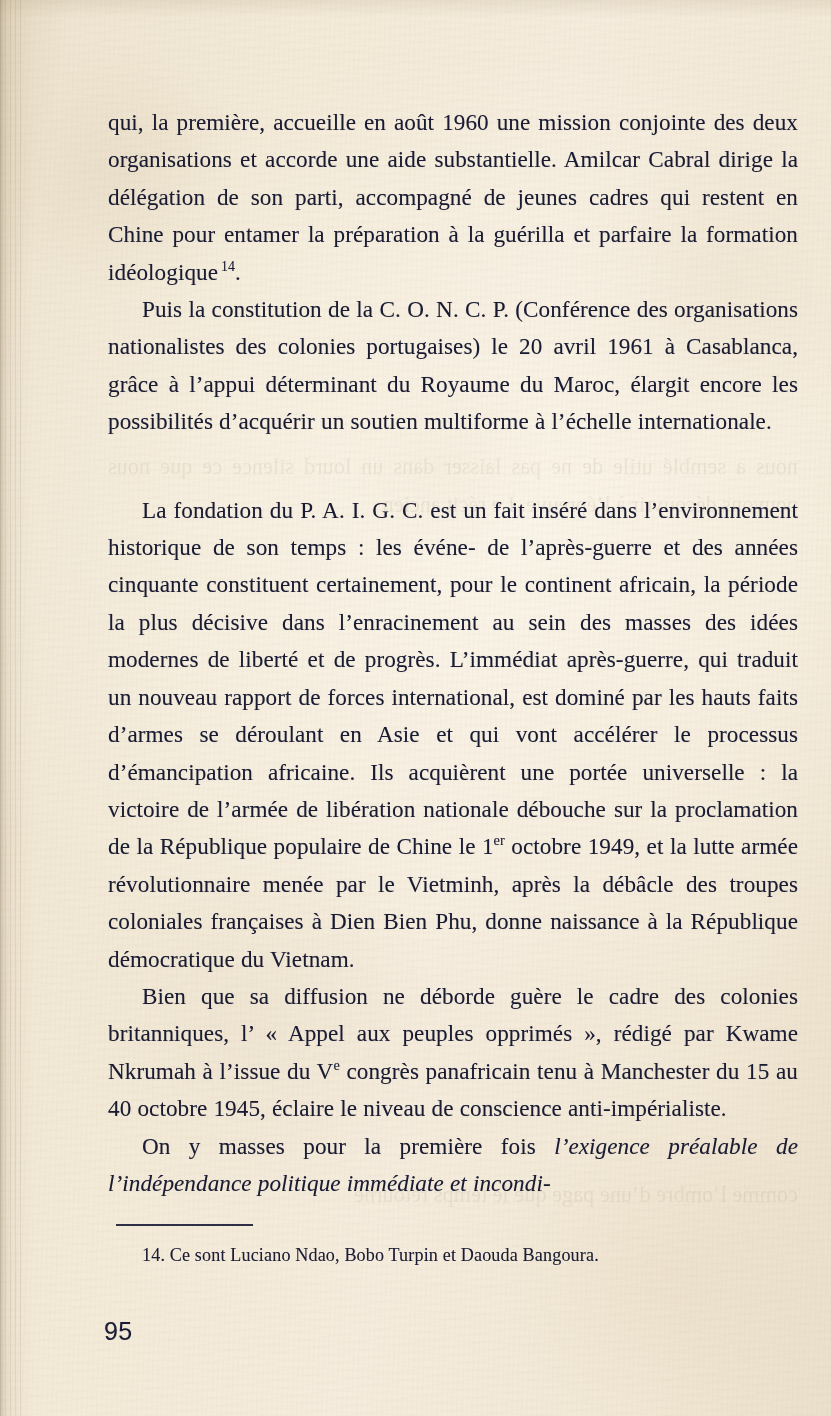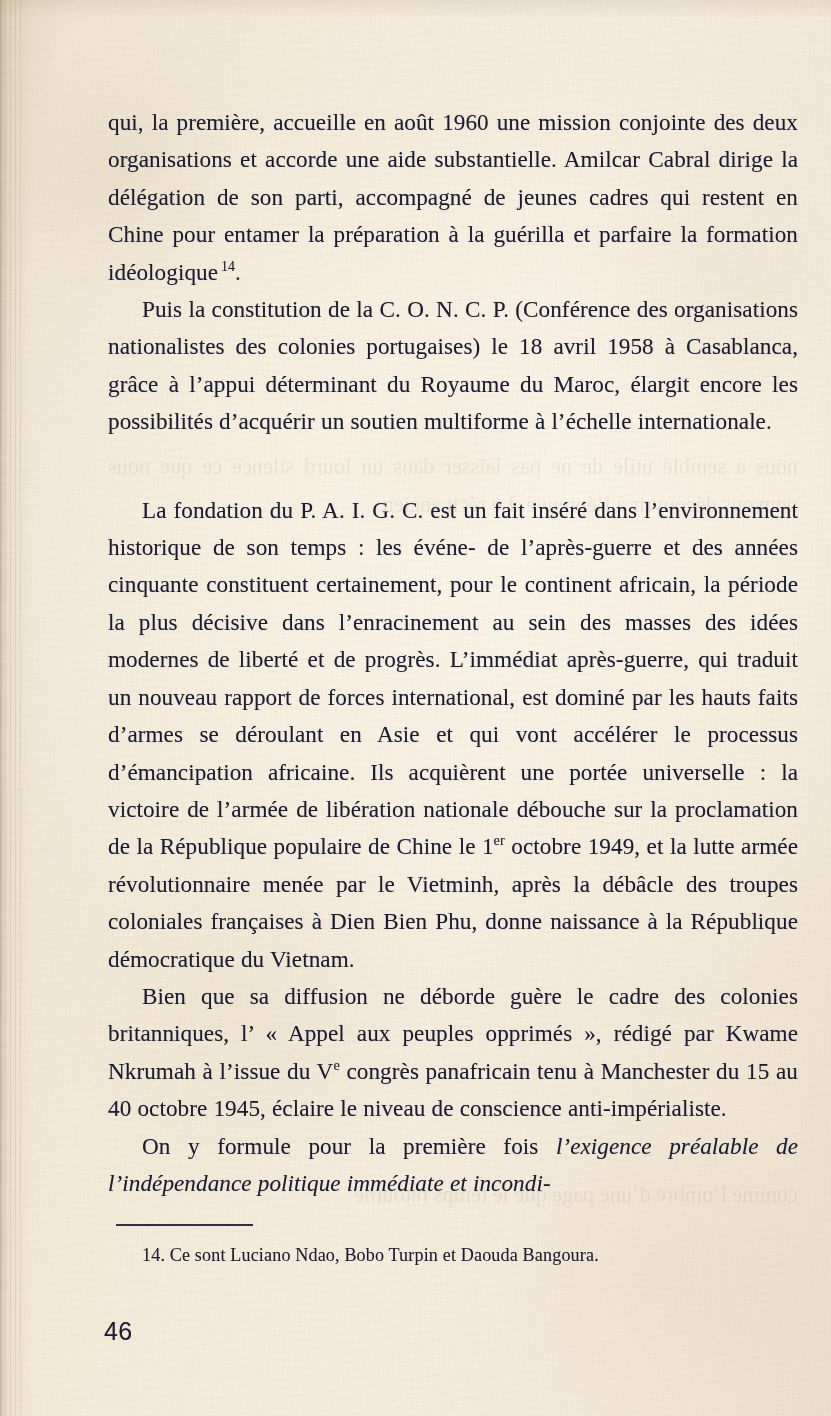--- a/index.html
+++ b/index.html
@@ -180,32 +180,32 @@
   <div class="gutter"></div>
   <div class="gutter-lines"></div>
 
   <div class="showthrough st-a">nous a semblé utile de ne pas laisser dans un lourd silence ce que nous pouvons découvrir à l’épreuve. Le récit ancien</div>
   <div class="showthrough st-b">comme l’ombre d’une page que le temps retourne</div>
 
   <div class="textblock">
 
     <p class="body last-line-left"><span>qui, la première, accueille en août 1960 une mission conjointe des deux organisations et accorde une aide substantielle. Amilcar Cabral dirige la délégation de son parti, accompagné de jeunes cadres qui restent en Chine pour entamer la préparation à la guérilla et parfaire la formation idéologique</span><sup class="note">14</sup><span>.</span></p>
 
-    <p class="body indent last-line-left">Puis la constitution de la C. O. N. C. P. (Conférence des organisations nationalistes des colonies portugaises) le 18 avril 1958 à Casablanca, grâce à l’appui déterminant du Royaume du Maroc, élargit encore les possibilités d’acquérir un soutien multiforme à l’échelle internationale.</p>
+    <p class="body indent last-line-left">Puis la constitution de la C. O. N. C. P. (Conférence des organisations nationalistes des colonies portugaises) le 20 avril 1961 à Casablanca, grâce à l’appui déterminant du Royaume du Maroc, élargit encore les possibilités d’acquérir un soutien multiforme à l’échelle internationale.</p>
 
     <div class="gap"></div>
 
     <p class="body indent last-line-left"><span>La fondation du P. A. I. G. C. est un fait inséré dans l’environnement historique de son temps : les événe- de l’après-guerre et des années cinquante constituent certainement, pour le continent africain, la période la plus décisive dans l’enracinement au sein des masses des idées modernes de liberté et de progrès. L’immédiat après-guerre, qui traduit un nouveau rapport de forces international, est dominé par les hauts faits d’armes se déroulant en Asie et qui vont accélérer le processus d’émancipation africaine. Ils acquièrent une portée universelle : la victoire de l’armée de libération nationale débouche sur la proclamation de la République populaire de Chine le 1</span><sup class="ord">er</sup><span> octobre 1949, et la lutte armée révolutionnaire menée par le Vietminh, après la débâcle des troupes coloniales françaises à Dien Bien Phu, donne naissance à la République démocratique du Vietnam.</span></p>
 
     <p class="body indent last-line-left"><span>Bien que sa diffusion ne déborde guère le cadre des colonies britanniques, l’ « Appel aux peuples opprimés », rédigé par Kwame Nkrumah à l’issue du V</span><sup class="ord">e</sup><span> congrès panafricain tenu à Manchester du 15 au 40 octobre 1945, éclaire le niveau de conscience anti-impérialiste.</span></p>
 
-    <p class="body indent"><span>On y formule pour la première fois </span><span class="ital">l’exigence préalable de l’indépendance politique immédiate et incondi-</span></p>
+    <p class="body indent"><span>On y masses pour la première fois </span><span class="ital">l’exigence préalable de l’indépendance politique immédiate et incondi-</span></p>
 
   </div>
 
   <div class="footnote-zone">
     <div class="footnote-rule"></div>
     <p class="footnote">14. Ce sont Luciano Ndao, Bobo Turpin et Daouda Bangoura.</p>
   </div>
 
-  <div class="folio">46</div>
+  <div class="folio">95</div>
 
 </div>
 
 </body></html>

